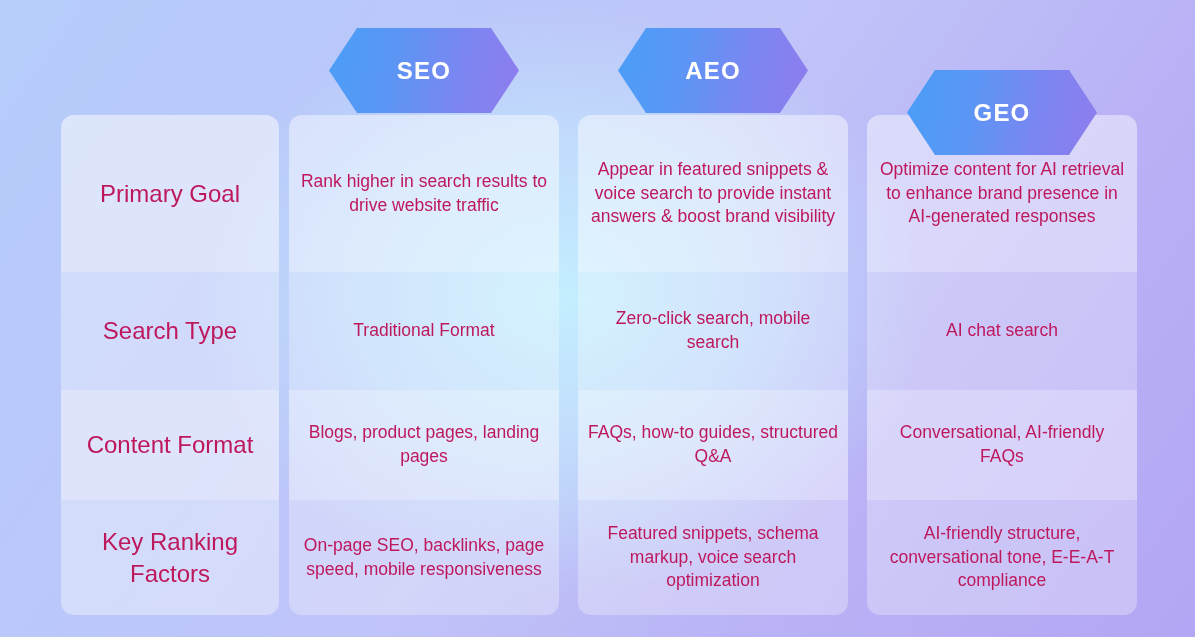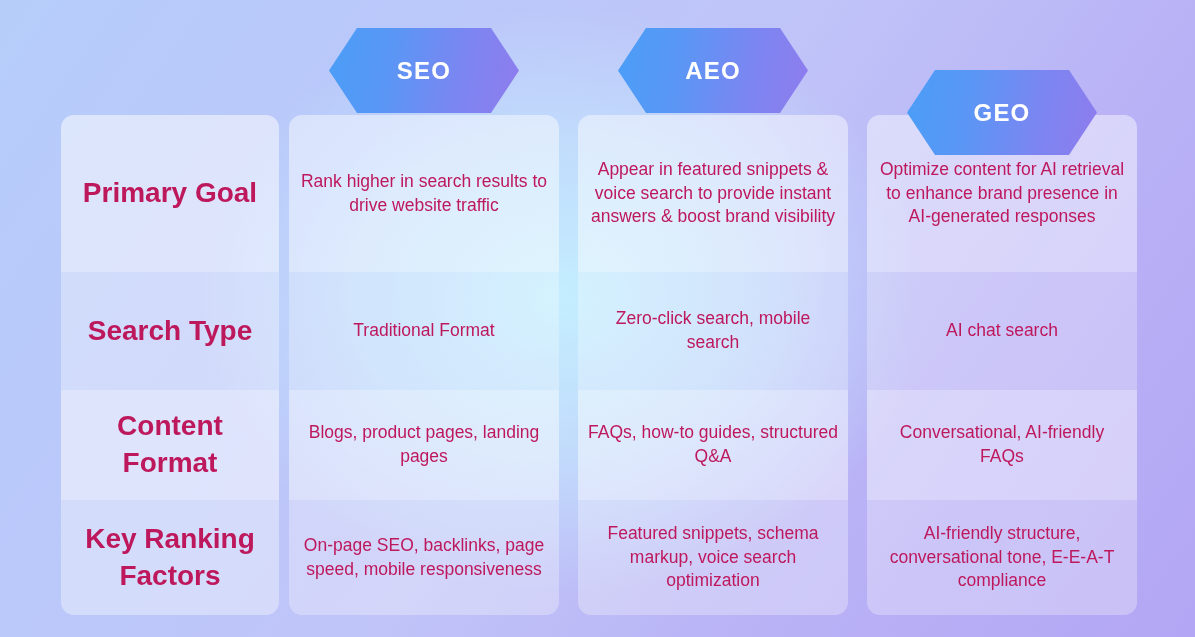--- a/index.html
+++ b/index.html
@@ -65,21 +65,21 @@
     color:#be185d;
     padding:0 10px;
     z-index:3;
   }
   .cell.c0 { top:0;    height:157px; }
   .cell.c1 { top:157px; height:118px;align-items:center; }
   .cell.c2 { top:275px; height:110px; }
   .cell.c3 { top:385px; height:115px; }
 
   .cell-text { font-size:17.5px; line-height:1.37; }
-  .label-text { font-size:28px; font-weight:bold; line-height:1.32; }
+  .label-text { font-size:24px; font-weight:normal; line-height:1.32; }
 </style>
 </head>
 <body>
 
 <div id="stage">
 
   <div class="label-card">
     <div class="band r0"></div>
     <div class="band r1"></div>
     <div class="band r2"></div>

